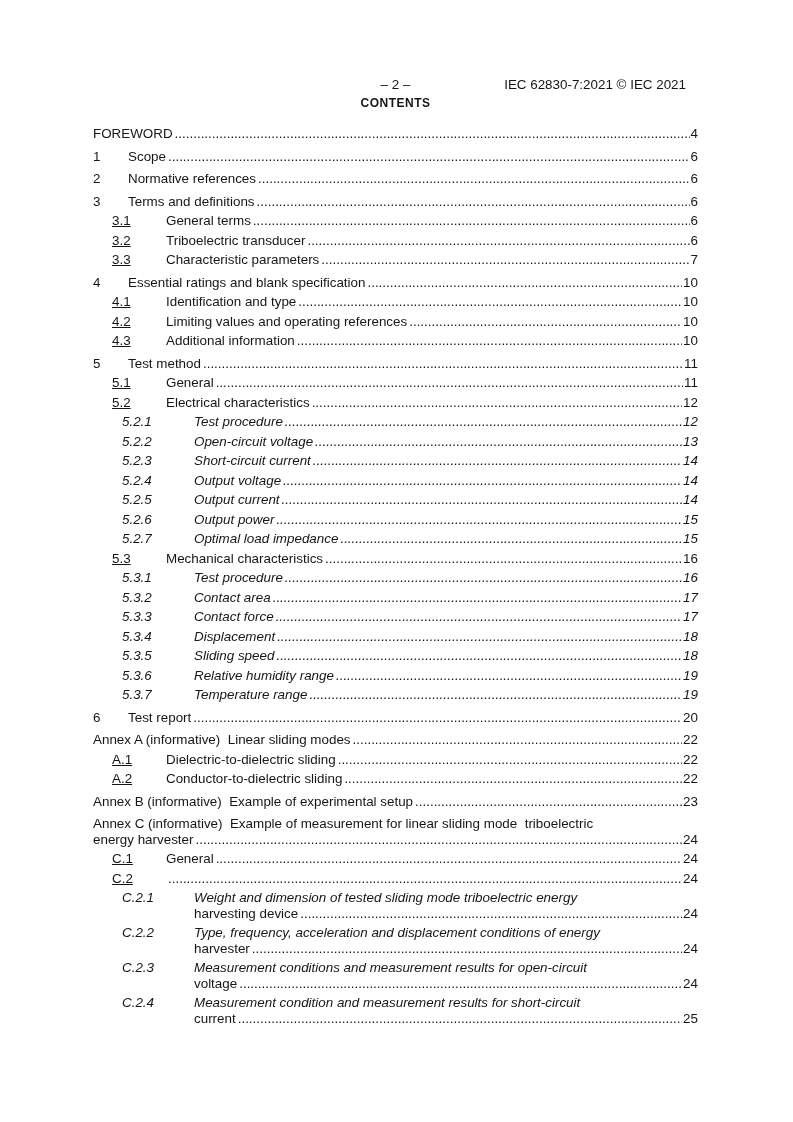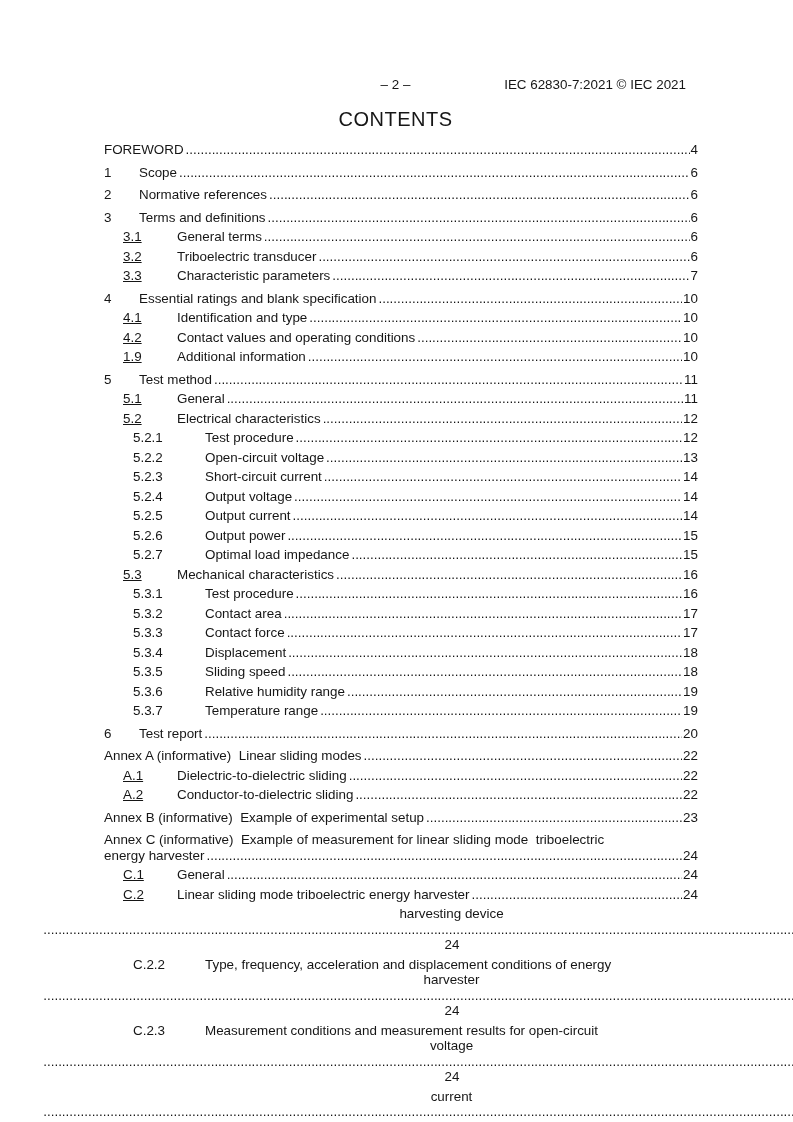--- a/index.html
+++ b/index.html
@@ -30,57 +30,55 @@
   .header .page-marker {
     display: block;
     text-align: center;
   }
   .header .doc-ref {
     position: absolute;
     right: 12px;
     top: 0;
   }
   .contents-title {
-    margin-top: 16px;
     height: 20px;
     line-height: 20px;
     text-align: center;
-    font-size: 20px;
+    font-size: 12px;
     letter-spacing: 0.5px;
-    font-weight: normal;
+    font-weight: bold;
   }
   .toc {
     margin-top: 13px;
   }
   .entry { margin-top: 4px; }
   .entry.top { margin-top: 7px; }
   .entry:first-child { margin-top: 0; }
   .line {
     display: flex;
-    align-items: center;
+    align-items: flex-end;
     line-height: 15.5px;
-    margin-left: 11px;
   }
   .num { flex: 0 0 auto; white-space: pre; }
   .txt { flex: 0 0 auto; white-space: pre; }
   .dots {
     flex: 1 1 auto;
     min-width: 0;
     overflow: hidden;
     white-space: nowrap;
     margin-left: 2px;
   }
   .pg { flex: 0 0 auto; padding-left: 1px; }
   .lvl1 .num { width: 35px; }
   .lvl2 .line.l1 { padding-left: 19px; }
   .lvl2 .num { width: 54px; text-decoration: underline; }
-  .lvl3 .line.l1 { padding-left: 29px; }
+  .lvl3 .line.l1 { padding-left: 29px; font-style: italic; }
   .lvl3 .num { width: 72px; }
   .lvl0 .line.l2 { padding-left: 0; }
-  .lvl3 .line.l2 { padding-left: 101px; flex-direction: column; }
+  .lvl3 .line.l2 { padding-left: 101px; }
 </style>
 </head>
 <body>
 
 <div class="page">
   <div class="content">
 
     <div class="header">
       <span class="page-marker">– 2 –</span>
       <span class="doc-ref">IEC 62830-7:2021 © IEC 2021</span>
@@ -166,29 +164,29 @@
       <span class="num">4.1</span>
       <span class="txt">Identification and type</span>
       <span class="dots">............................................................................................................................................................................................................................</span>
       <span class="pg">10</span>
     </div>
 
   </div>
         <div class="entry lvl2">
     <div class="line l1">
       <span class="num">4.2</span>
-      <span class="txt">Contact values and operating conditions</span>
+      <span class="txt">Limiting values and operating references</span>
       <span class="dots">............................................................................................................................................................................................................................</span>
       <span class="pg">10</span>
     </div>
 
   </div>
         <div class="entry lvl2">
     <div class="line l1">
-      <span class="num">1.9</span>
+      <span class="num">4.3</span>
       <span class="txt">Additional information</span>
       <span class="dots">............................................................................................................................................................................................................................</span>
       <span class="pg">10</span>
     </div>
 
   </div>
         <div class="entry lvl1 top">
     <div class="line l1">
       <span class="num">5</span>
       <span class="txt">Test method</span>
@@ -412,27 +410,31 @@
       <span class="num">C.1</span>
       <span class="txt">General</span>
       <span class="dots">............................................................................................................................................................................................................................</span>
       <span class="pg">24</span>
     </div>
 
   </div>
         <div class="entry lvl2">
     <div class="line l1">
       <span class="num">C.2</span>
-      <span class="txt">Linear sliding mode triboelectric energy harvester</span>
-      <span class="dots">............................................................................................................................................................................................................................</span>
-      <span class="pg">24</span>
-    </div>
-
-  </div>
-        <div class="entry lvl3">
+      <span class="dots">............................................................................................................................................................................................................................</span>
+      <span class="pg">24</span>
+    </div>
+
+  </div>
+        <div class="entry lvl3">
+    <div class="line l1">
+      <span class="num">C.2.1</span>
+      <span class="txt">Weight and dimension of tested sliding mode triboelectric energy</span>
+
+    </div>
     <div class="line l2">
       <span class="txt">harvesting device</span>
       <span class="dots">............................................................................................................................................................................................................................</span>
       <span class="pg">24</span>
     </div>
   </div>
         <div class="entry lvl3">
     <div class="line l1">
       <span class="num">C.2.2</span>
       <span class="txt">Type, frequency, acceleration and displacement conditions of energy</span>
@@ -450,20 +452,25 @@
       <span class="txt">Measurement conditions and measurement results for open-circuit</span>
 
     </div>
     <div class="line l2">
       <span class="txt">voltage</span>
       <span class="dots">............................................................................................................................................................................................................................</span>
       <span class="pg">24</span>
     </div>
   </div>
         <div class="entry lvl3">
+    <div class="line l1">
+      <span class="num">C.2.4</span>
+      <span class="txt">Measurement condition and measurement results for short-circuit</span>
+
+    </div>
     <div class="line l2">
       <span class="txt">current</span>
       <span class="dots">............................................................................................................................................................................................................................</span>
       <span class="pg">25</span>
     </div>
   </div>
       </div>
 
   </div>
 </div>

